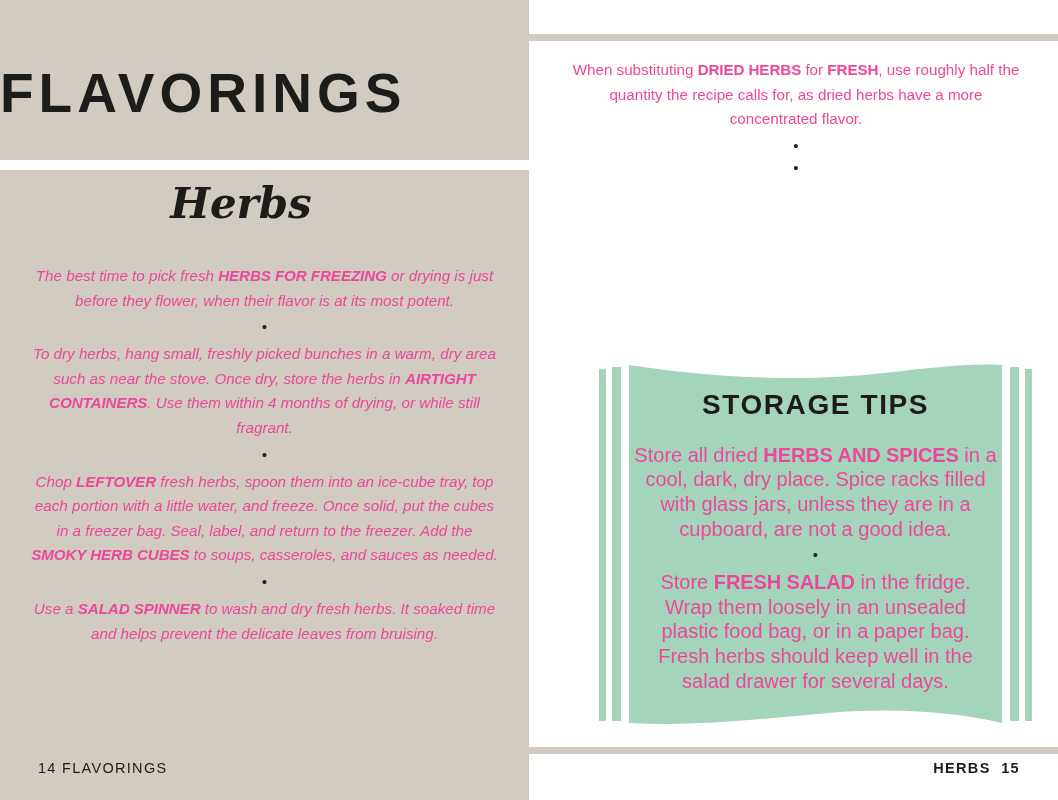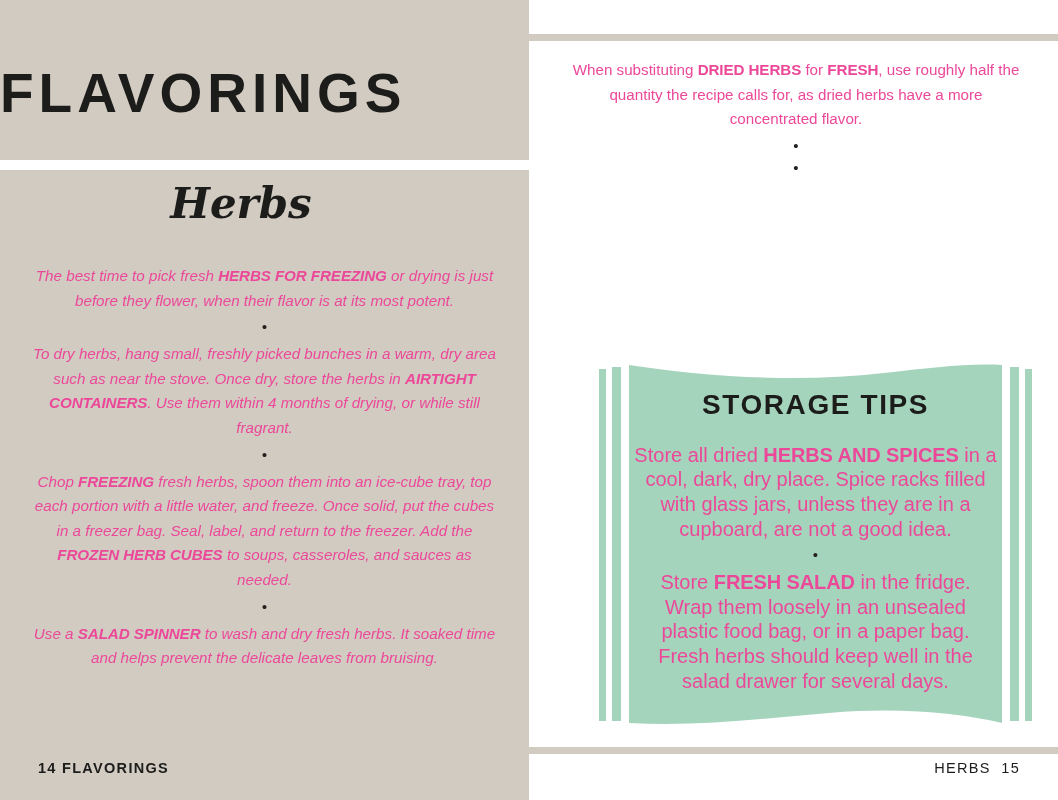--- a/index.html
+++ b/index.html
@@ -173,30 +173,30 @@
     font-size: 20px;
     line-height: 24.6px;
   }
 
   
   .footer-left {
     position: absolute;
     left: 38px;
     top: 760px;
     font-size: 14.5px;
-    font-weight: 700;
+    font-weight: 400;
     letter-spacing: 1.3px;
     color: #1c1c1a;
   }
   .footer-right {
     position: absolute;
     right: 38px;
     top: 760px;
     font-size: 14.5px;
-    font-weight: 400;
+    font-weight: 700;
     letter-spacing: 1.3px;
     color: #1c1c1a;
     white-space: pre;
   }
 </style>
 </head>
 <body>
 
 <div class="spread">
 
@@ -206,21 +206,21 @@
 
     <div class="chapter-title">FLAVORINGS</div>
 
     <div class="section-script">Herbs</div>
 
     <div class="left-body">
         <p class="tip"><span>The best time to pick fresh </span><b>HERBS FOR FREEZING</b><span> or drying is just before they flower, when their flavor is at its most potent.</span></p>
         <span class="dot"></span>
         <p class="tip"><span>To dry herbs, hang small, freshly picked bunches in a warm, dry area such as near the stove. Once dry, store the herbs in </span><b>AIRTIGHT CONTAINERS</b><span>. Use them within 4 months of drying, or while still fragrant.</span></p>
         <span class="dot"></span>
-        <p class="tip"><span>Chop </span><b>FREEZING</b><span> fresh herbs, spoon them into an ice-cube tray, top each portion with a little water, and freeze. Once solid, put the cubes in a freezer bag. Seal, label, and return to the freezer. Add the </span><b>FROZEN HERB CUBES</b><span> to soups, casseroles, and sauces as needed.</span></p>
+        <p class="tip"><span>Chop </span><b>LEFTOVER</b><span> fresh herbs, spoon them into an ice-cube tray, top each portion with a little water, and freeze. Once solid, put the cubes in a freezer bag. Seal, label, and return to the freezer. Add the </span><b>SMOKY HERB CUBES</b><span> to soups, casseroles, and sauces as needed.</span></p>
         <span class="dot"></span>
         <p class="tip"><span>Use a </span><b>SALAD SPINNER</b><span> to wash and dry fresh herbs. It soaked time and helps prevent the delicate leaves from bruising.</span></p>
       </div>
 
     <div class="footer-left">14 FLAVORINGS</div>
   </div>
 
   <div class="page-right">
     <div class="rule-top"></div>
     <div class="rule-bottom"></div>

